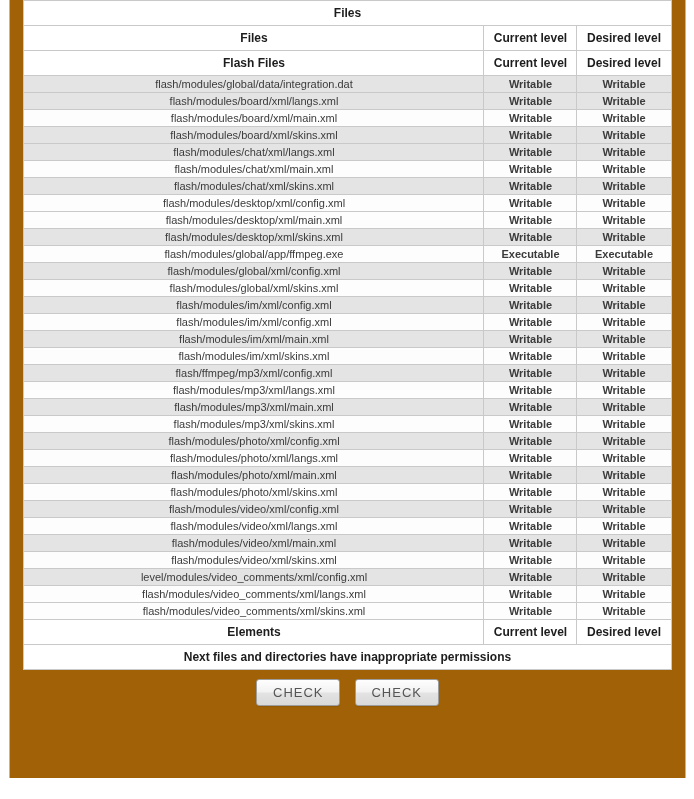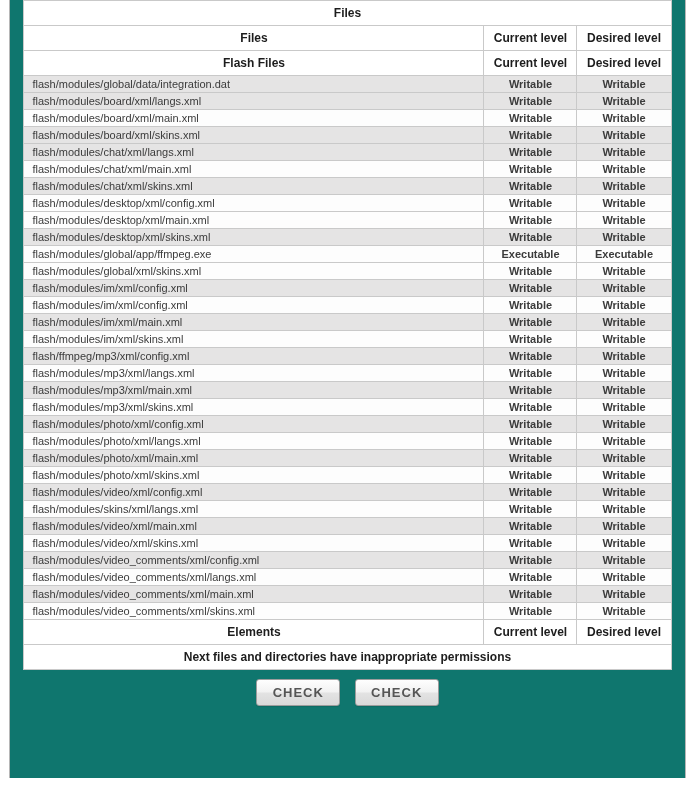--- a/index.html
+++ b/index.html
@@ -9,21 +9,21 @@
     width: 694px; height: 799px; overflow: hidden;
     background: #ffffff;
     font-family: "Liberation Sans", sans-serif;
   }
   .frame {
     margin-left: 9px;
     width: 677px;
     height: 778px;
     border-left: 1px solid #b6b6b6;
     border-right: 1px solid #b6b6b6;
-    background: #0f766e;
+    background: #a16207;
   }
   table.perm {
     border-collapse: collapse;
     margin: 0 auto;
     width: 647px;
     table-layout: fixed;
   }
   table.perm th, table.perm td { border: 1px solid var(--grid); }
   table.perm th {
     background: #ffffff;
@@ -35,37 +35,37 @@
     line-height: 14px;
   }
   table.perm td {
     font-size: 11px;
     line-height: 12px;
     padding: 2px 8px;
     color: #3b3b3b;
     background: #fdfdfd;
   }
   tr.odd td { background: var(--stripe); }
-  td.path { text-align: left; }
+  td.path { text-align: center; }
   td.cur  { text-align: center; font-weight: bold; color: var(--ok-green); }
   td.des  { text-align: center; font-weight: bold; color: #2e2e2e; }
   .buttons { text-align: center; margin-top: 9px; }
   .btn {
     display: inline-block;
     min-width: 84px;
     height: 27px;
     margin: 0 5px;
     padding: 0 14px;
     border: 1px solid #9c9c9c;
     border-radius: 3px;
     background: linear-gradient(to bottom, #fefefe 0%, #f2f2f2 48%, #e3e3e3 52%, #d9d9d9 100%);
     box-shadow: 0 1px 1px rgba(0,0,0,0.10);
     font-family: "Liberation Sans", sans-serif;
     font-size: 13px;
-    font-weight: bold;
+    font-weight: normal;
     letter-spacing: 1px;
     color: #555555;
     cursor: pointer;
   }
 </style>
 </head>
 <body>
 
 <div class="frame">
 
@@ -139,20 +139,25 @@
         <tr class="odd">
     <td class="path">flash/modules/desktop/xml/skins.xml</td>
     <td class="cur">Writable</td>
     <td class="des">Writable</td>
   </tr>
         <tr>
     <td class="path">flash/modules/global/app/ffmpeg.exe</td>
     <td class="cur">Executable</td>
     <td class="des">Executable</td>
   </tr>
+        <tr class="odd">
+    <td class="path">flash/modules/global/xml/config.xml</td>
+    <td class="cur">Writable</td>
+    <td class="des">Writable</td>
+  </tr>
         <tr>
     <td class="path">flash/modules/global/xml/skins.xml</td>
     <td class="cur">Writable</td>
     <td class="des">Writable</td>
   </tr>
         <tr class="odd">
     <td class="path">flash/modules/im/xml/config.xml</td>
     <td class="cur">Writable</td>
     <td class="des">Writable</td>
   </tr>
@@ -210,46 +215,41 @@
     <td class="path">flash/modules/photo/xml/skins.xml</td>
     <td class="cur">Writable</td>
     <td class="des">Writable</td>
   </tr>
         <tr class="odd">
     <td class="path">flash/modules/video/xml/config.xml</td>
     <td class="cur">Writable</td>
     <td class="des">Writable</td>
   </tr>
         <tr>
-    <td class="path">flash/modules/skins/xml/langs.xml</td>
+    <td class="path">flash/modules/video/xml/langs.xml</td>
     <td class="cur">Writable</td>
     <td class="des">Writable</td>
   </tr>
         <tr class="odd">
     <td class="path">flash/modules/video/xml/main.xml</td>
     <td class="cur">Writable</td>
     <td class="des">Writable</td>
   </tr>
         <tr>
     <td class="path">flash/modules/video/xml/skins.xml</td>
     <td class="cur">Writable</td>
     <td class="des">Writable</td>
   </tr>
         <tr class="odd">
-    <td class="path">flash/modules/video_comments/xml/config.xml</td>
+    <td class="path">level/modules/video_comments/xml/config.xml</td>
     <td class="cur">Writable</td>
     <td class="des">Writable</td>
   </tr>
         <tr>
     <td class="path">flash/modules/video_comments/xml/langs.xml</td>
-    <td class="cur">Writable</td>
-    <td class="des">Writable</td>
-  </tr>
-        <tr class="odd">
-    <td class="path">flash/modules/video_comments/xml/main.xml</td>
     <td class="cur">Writable</td>
     <td class="des">Writable</td>
   </tr>
         <tr>
     <td class="path">flash/modules/video_comments/xml/skins.xml</td>
     <td class="cur">Writable</td>
     <td class="des">Writable</td>
   </tr>
       </tbody>
     <tfoot>

